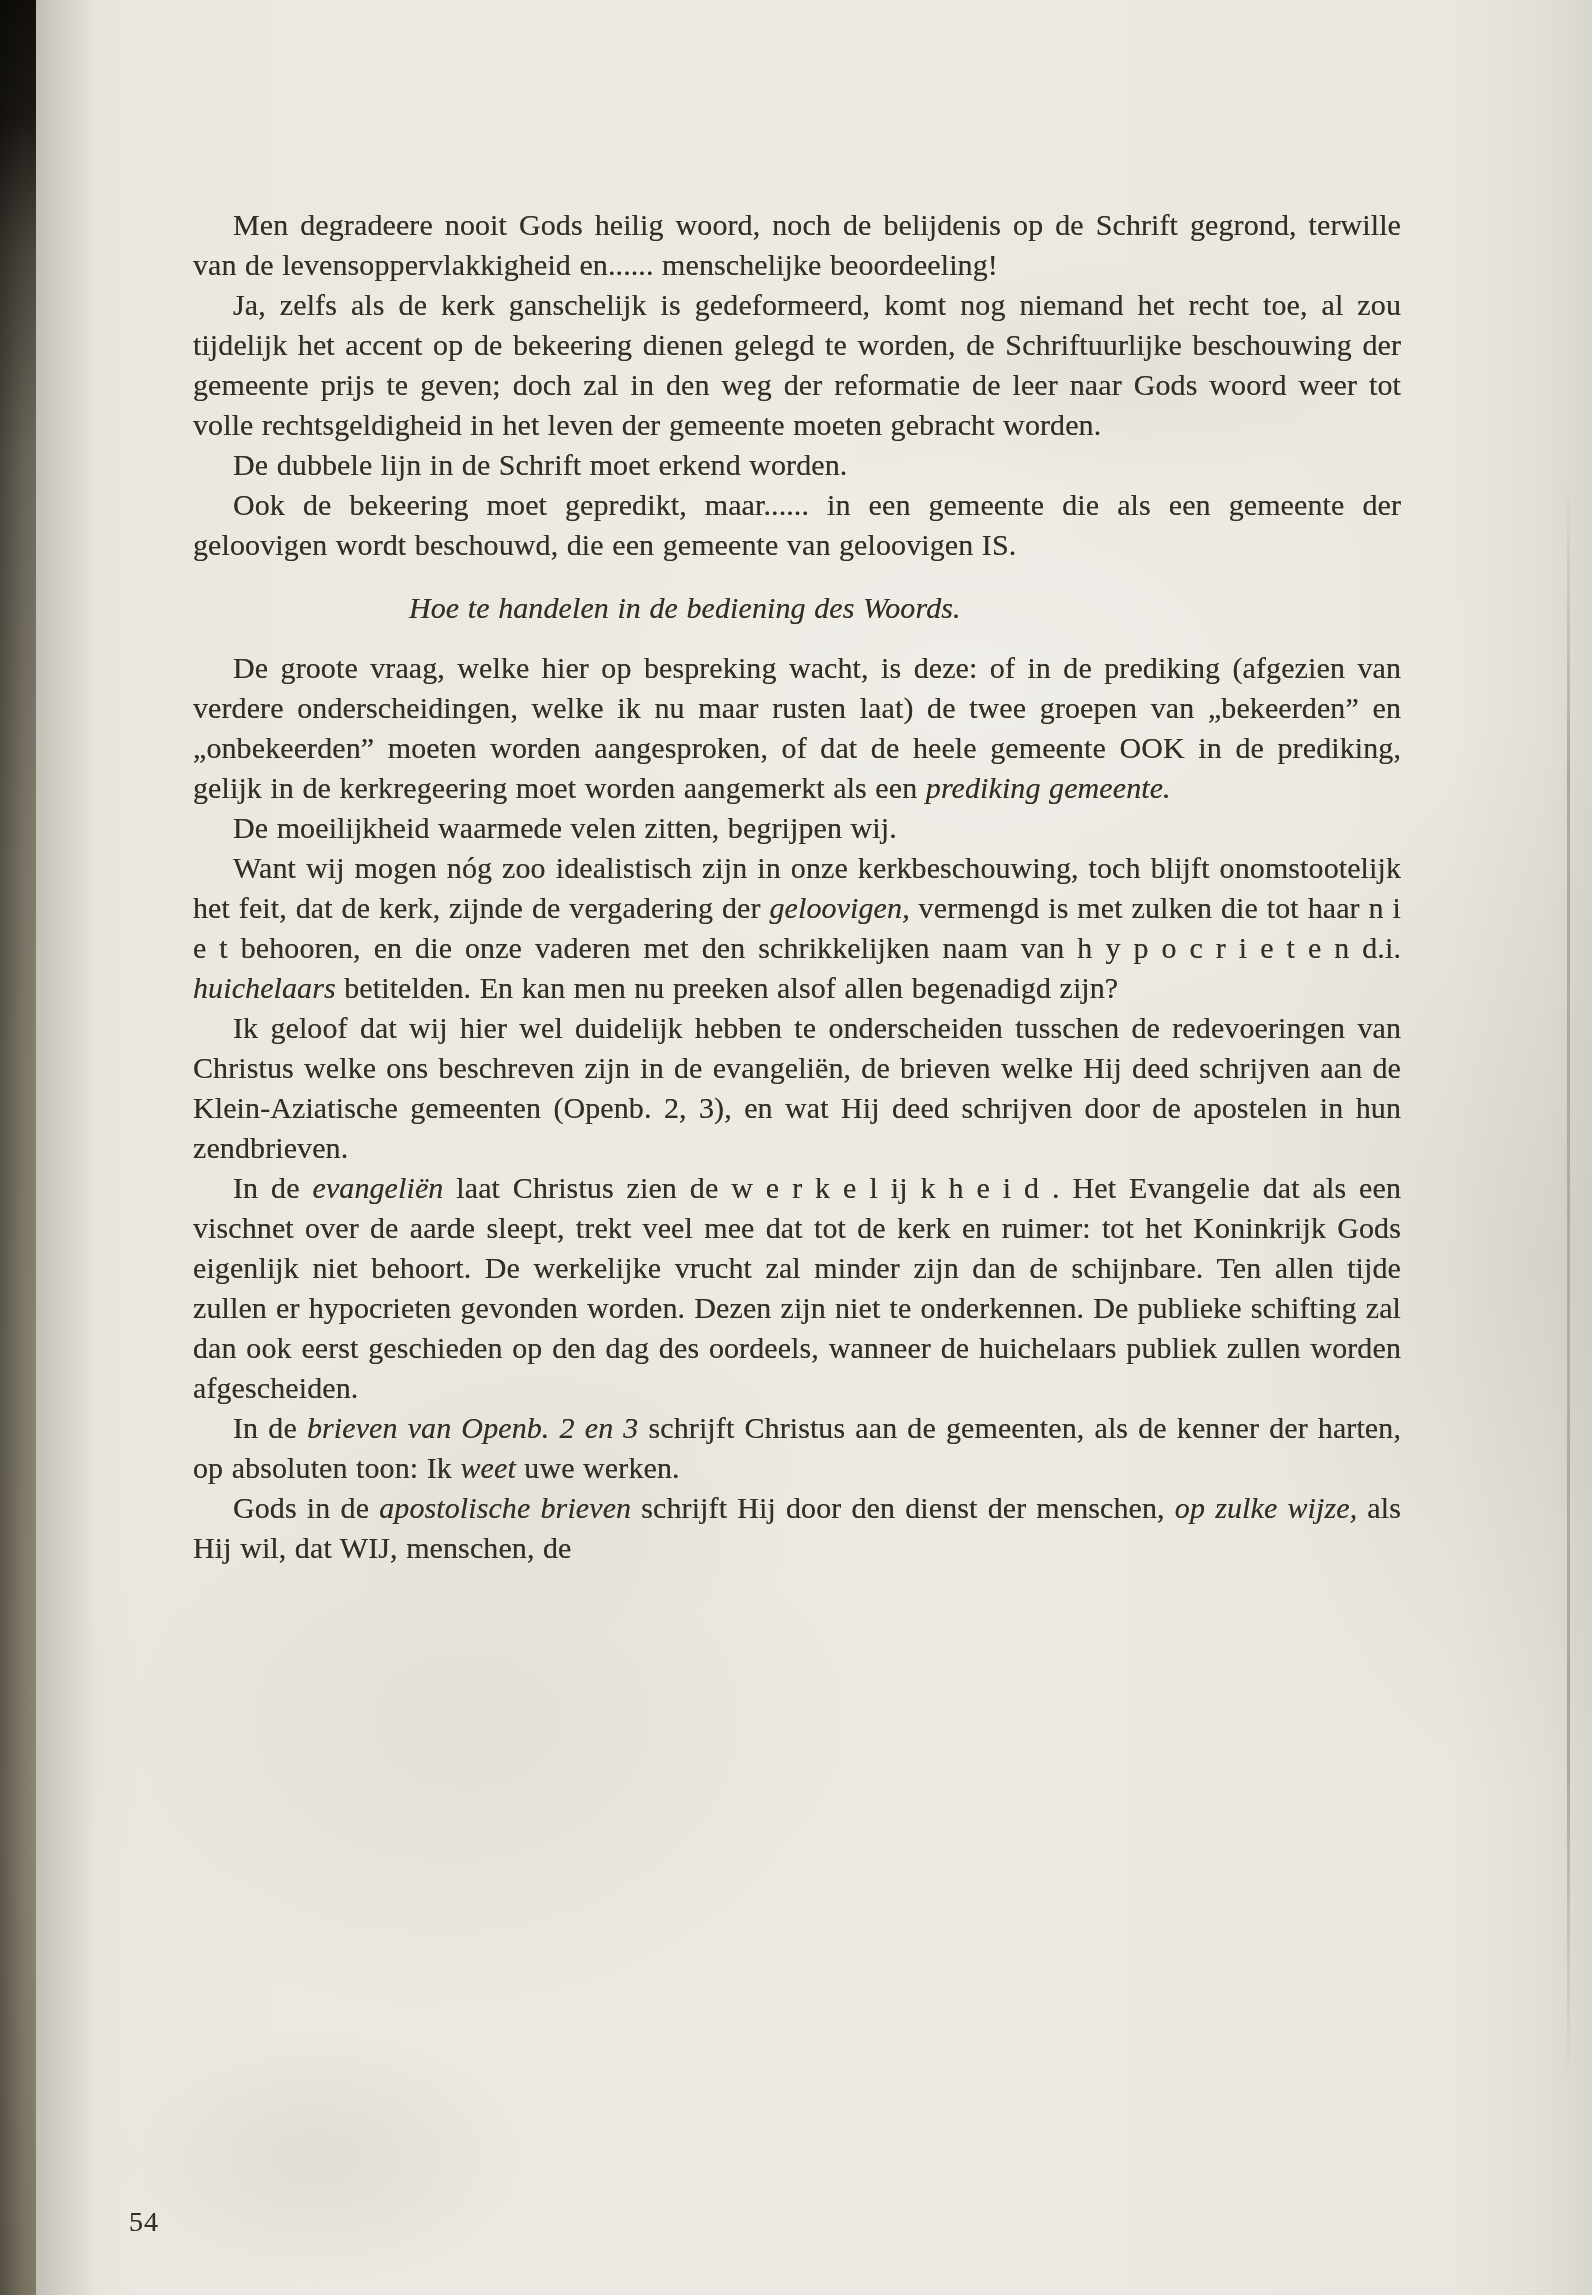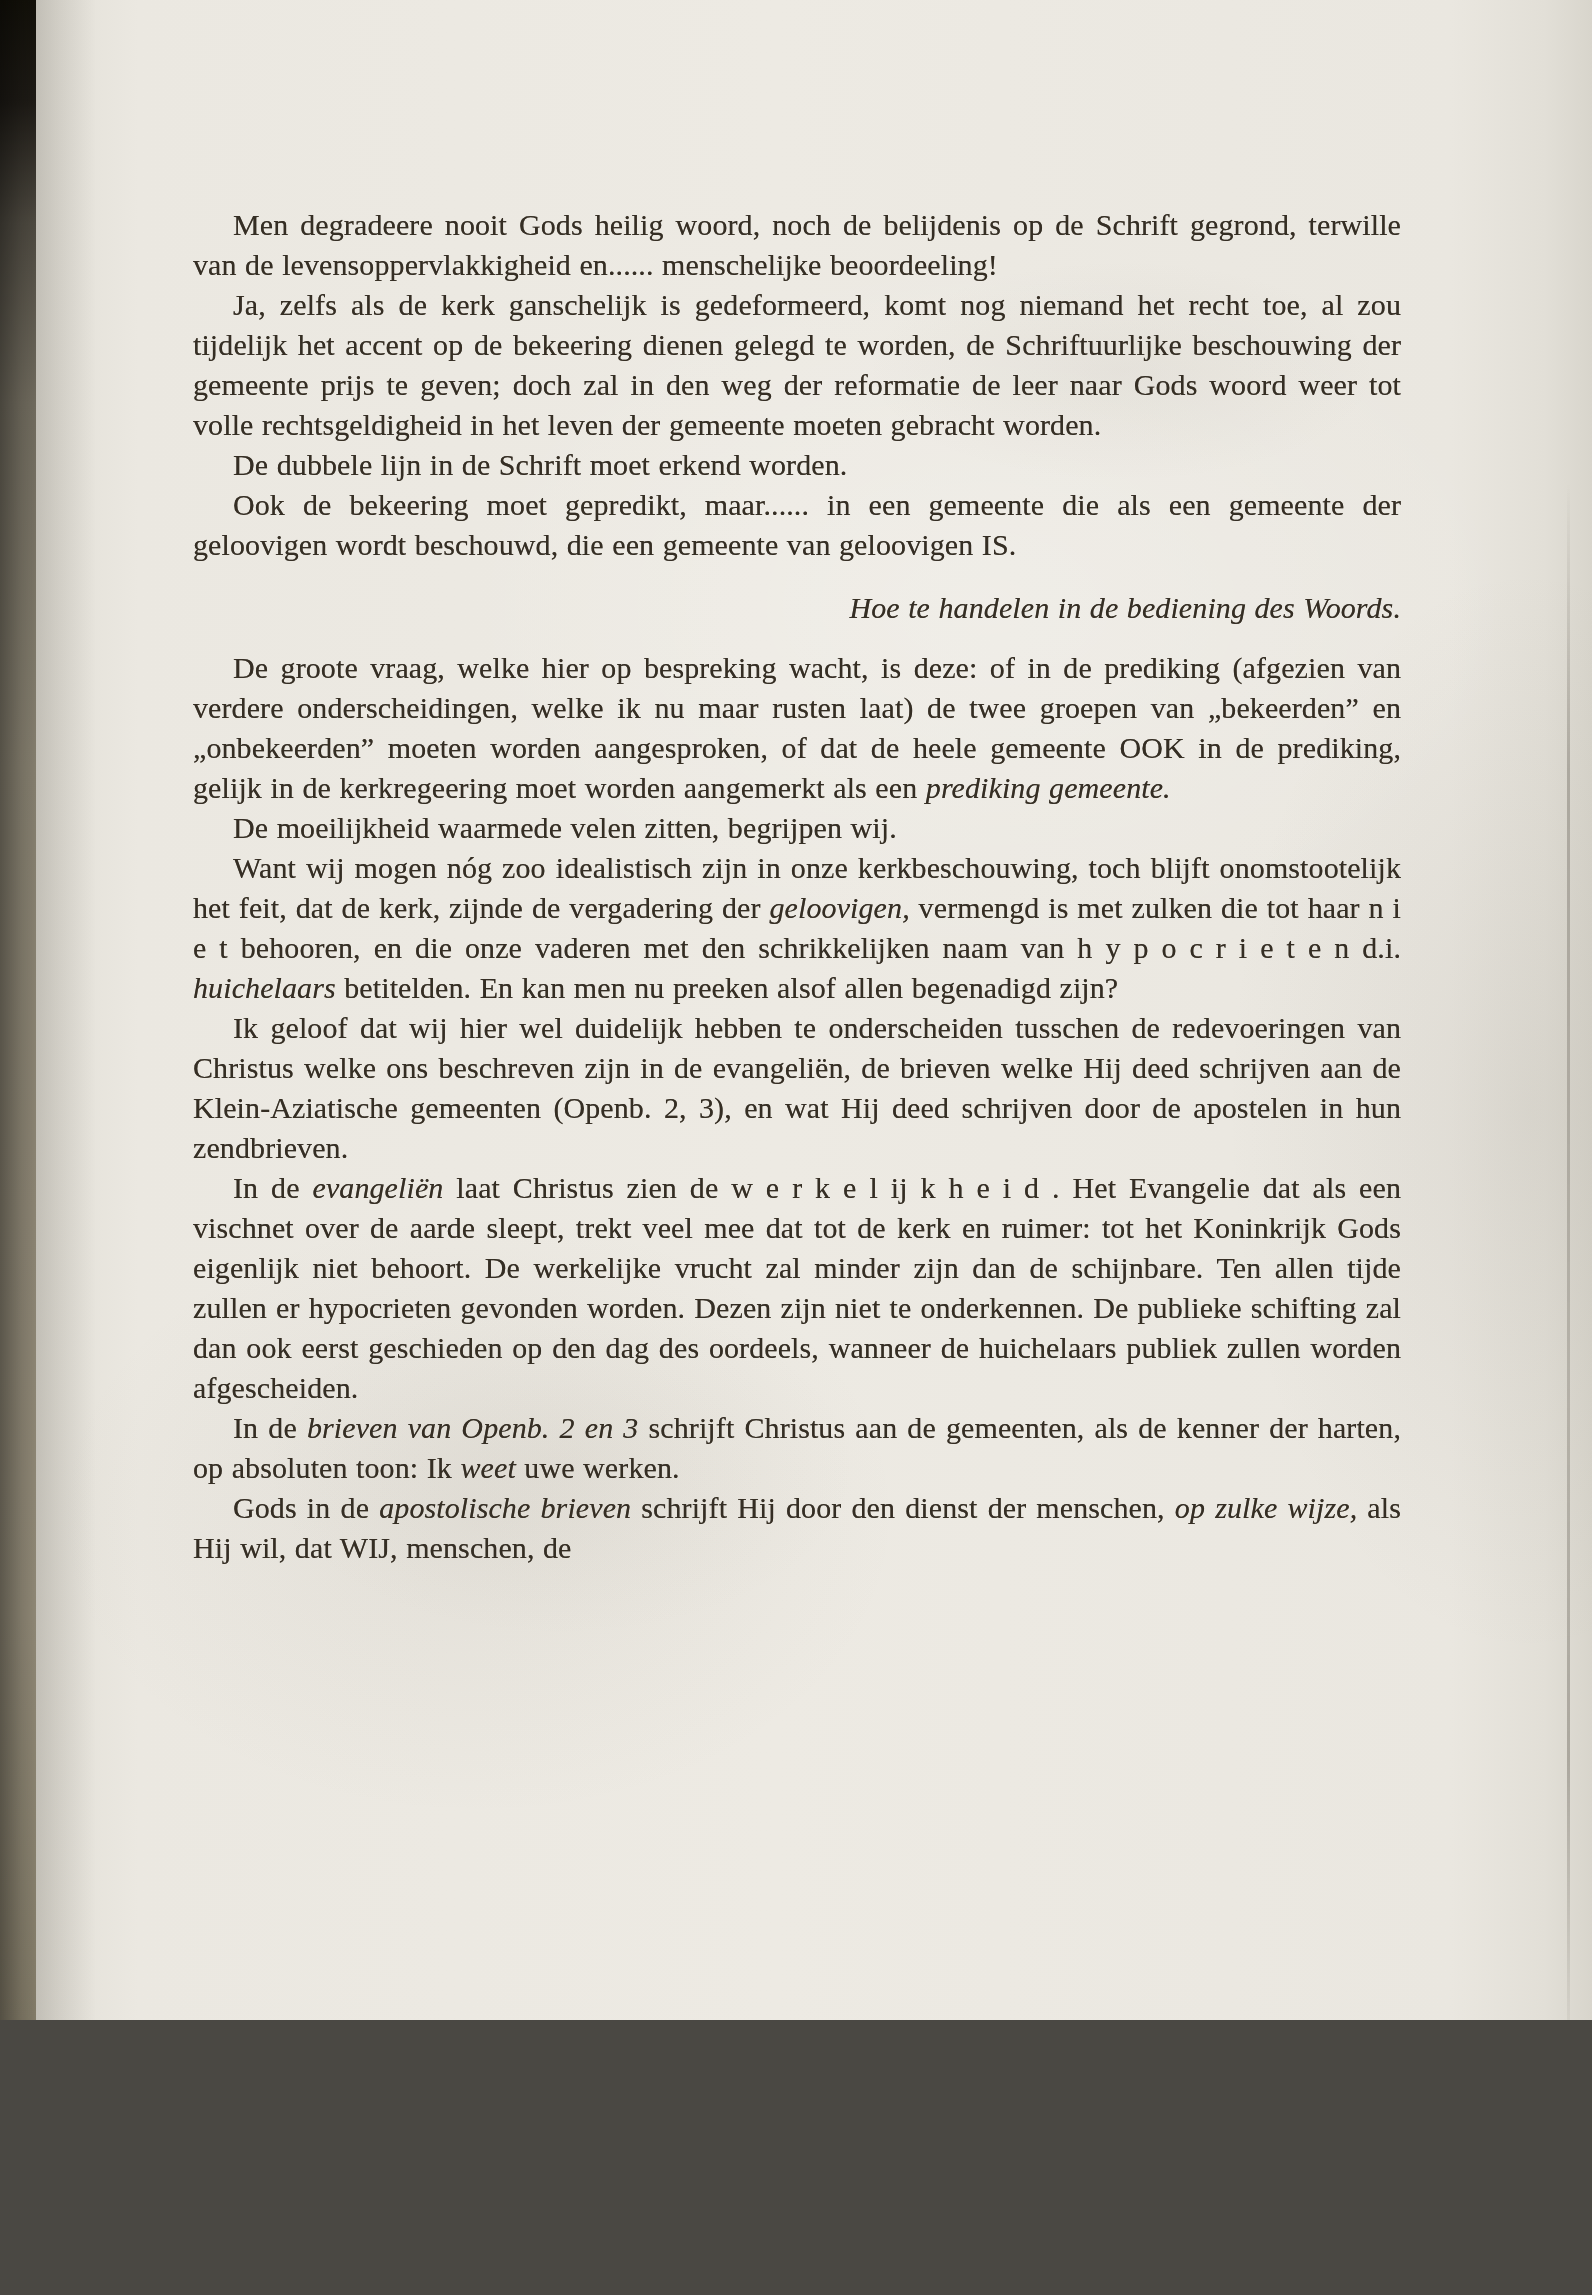--- a/index.html
+++ b/index.html
@@ -3,21 +3,21 @@
 <meta charset="utf-8">
 <style>
   html, body {
     margin: 0;
     padding: 0;
     background: #4a4843;
   }
   .page {
     position: relative;
     width: 1592px;
-    height: 2020px;
+    height: 2295px;
     overflow: hidden;
     background:
       radial-gradient(ellipse 777px 518px at 62% 30%, rgba(255,255,255,0.20), rgba(255,255,255,0) 70%),
       radial-gradient(ellipse 604px 431px at 30% 75%, rgba(120,112,98,0.08), rgba(120,112,98,0) 70%),
       radial-gradient(ellipse 431px 777px at 96% 55%, rgba(110,104,92,0.10), rgba(110,104,92,0) 70%),
       linear-gradient(90deg, #d9d6cd 0px, #e4e1d9 60px, #ebe8e1 138px, #edeae3 777px, #eae7e0 1450px, #e2dfd7 1545px, #d8d5cc 1592px);
     font-family: "Liberation Serif", "DejaVu Serif", serif;
     color: #352e24;
   }
   
@@ -61,21 +61,21 @@
     word-spacing: 0.9px;
     text-shadow: 0 0 0.6px rgba(53,46,36,0.65);
   }
   .para {
     margin: 0;
     text-indent: 40px;
   }
   .heading {
     margin: 23px 0 20px 0;
     text-indent: 0;
-    text-align: right;
+    text-align: left;
     padding-left: 216px; 
     font-style: italic;
   }
   em { font-style: italic; }
   .page-number {
     position: absolute;
     left: 129px;
     top: 2182px;
     font-size: 28px;
     letter-spacing: 0.9px;

